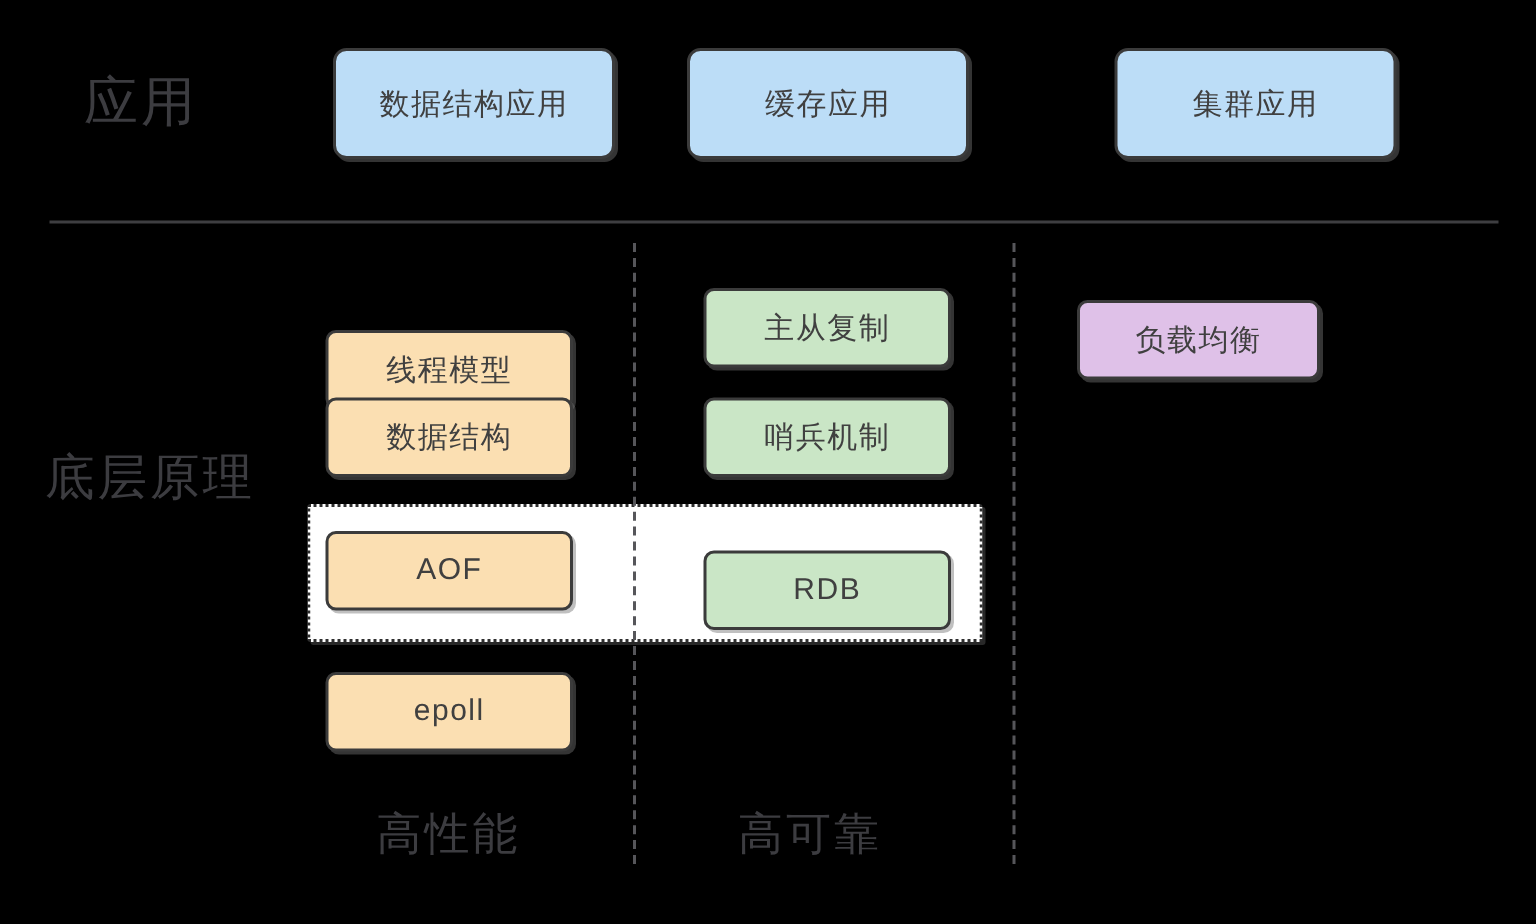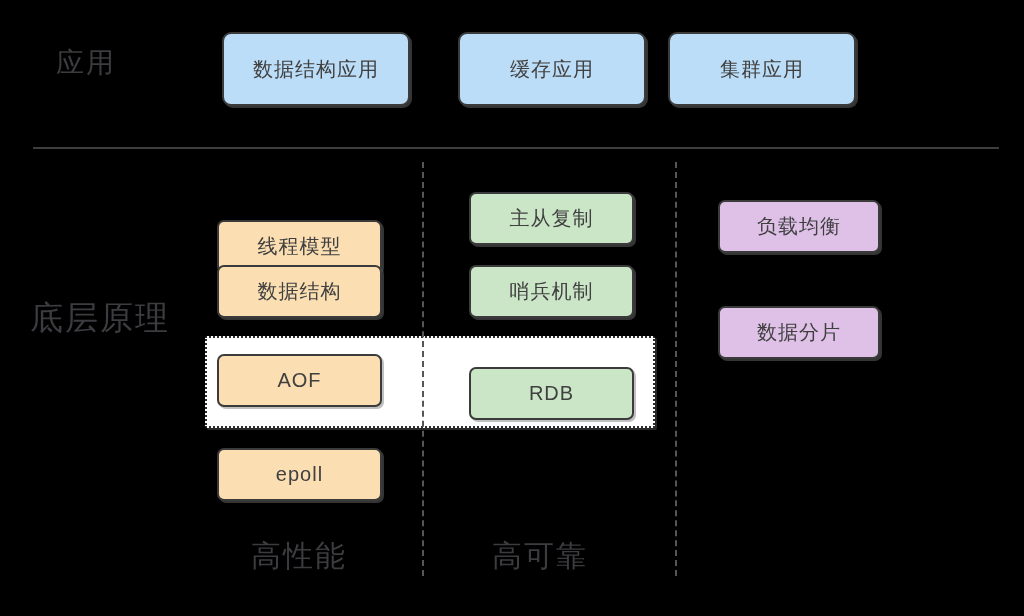--- a/index.html
+++ b/index.html
@@ -11,21 +11,21 @@
     overflow: hidden;
     font-family: "Liberation Sans", sans-serif;
   }
   .section-label {
     position: absolute;
     color: #3C3C40;
     font-weight: 400;
     letter-spacing: 2px;
     white-space: nowrap;
   }
-  .app-label   { left: 56px;  top: 44px;  font-size: 28px; }
+  .app-label   { left: 56px;  top: 44px;  font-size: 36px; }
   .core-label  { left: 30px;  top: 296px; font-size: 33px; }
   .footer-label {
     position: absolute;
     top: 536px;
     transform: translateX(-50%);
     color: #3C3C40;
     font-size: 30px;
     letter-spacing: 2px;
     white-space: nowrap;
   }
@@ -82,21 +82,21 @@
 <div class="canvas">
 
   <div class="section-label app-label">应用</div>
 
   <div class="box blue" style="left:222px;">
     <span>数据结构应用</span>
   </div>
   <div class="box blue" style="left:458px;">
     <span>缓存应用</span>
   </div>
-  <div class="box blue" style="left:668px;">
+  <div class="box blue" style="left:743px;">
     <span>集群应用</span>
   </div>
 
   <div class="hline"></div>
 
   <div class="section-label core-label">底层原理</div>
 
   <div class="vline v1"></div>
   <div class="vline v2"></div>
 
@@ -121,20 +121,17 @@
   <div class="box green" style="top:265px;">
     <span>哨兵机制</span>
   </div>
   <div class="box green" style="top:367px;">
     <span>RDB</span>
   </div>
 
   <div class="box purple" style="top:200px;">
     <span>负载均衡</span>
   </div>
-  <div class="box purple" style="top:306px;">
-    <span>数据分片</span>
-  </div>
 
   <div class="footer-label" style="left:299px;">高性能</div>
   <div class="footer-label" style="left:540px;">高可靠</div>
 
 </div>
 
 </body></html>

